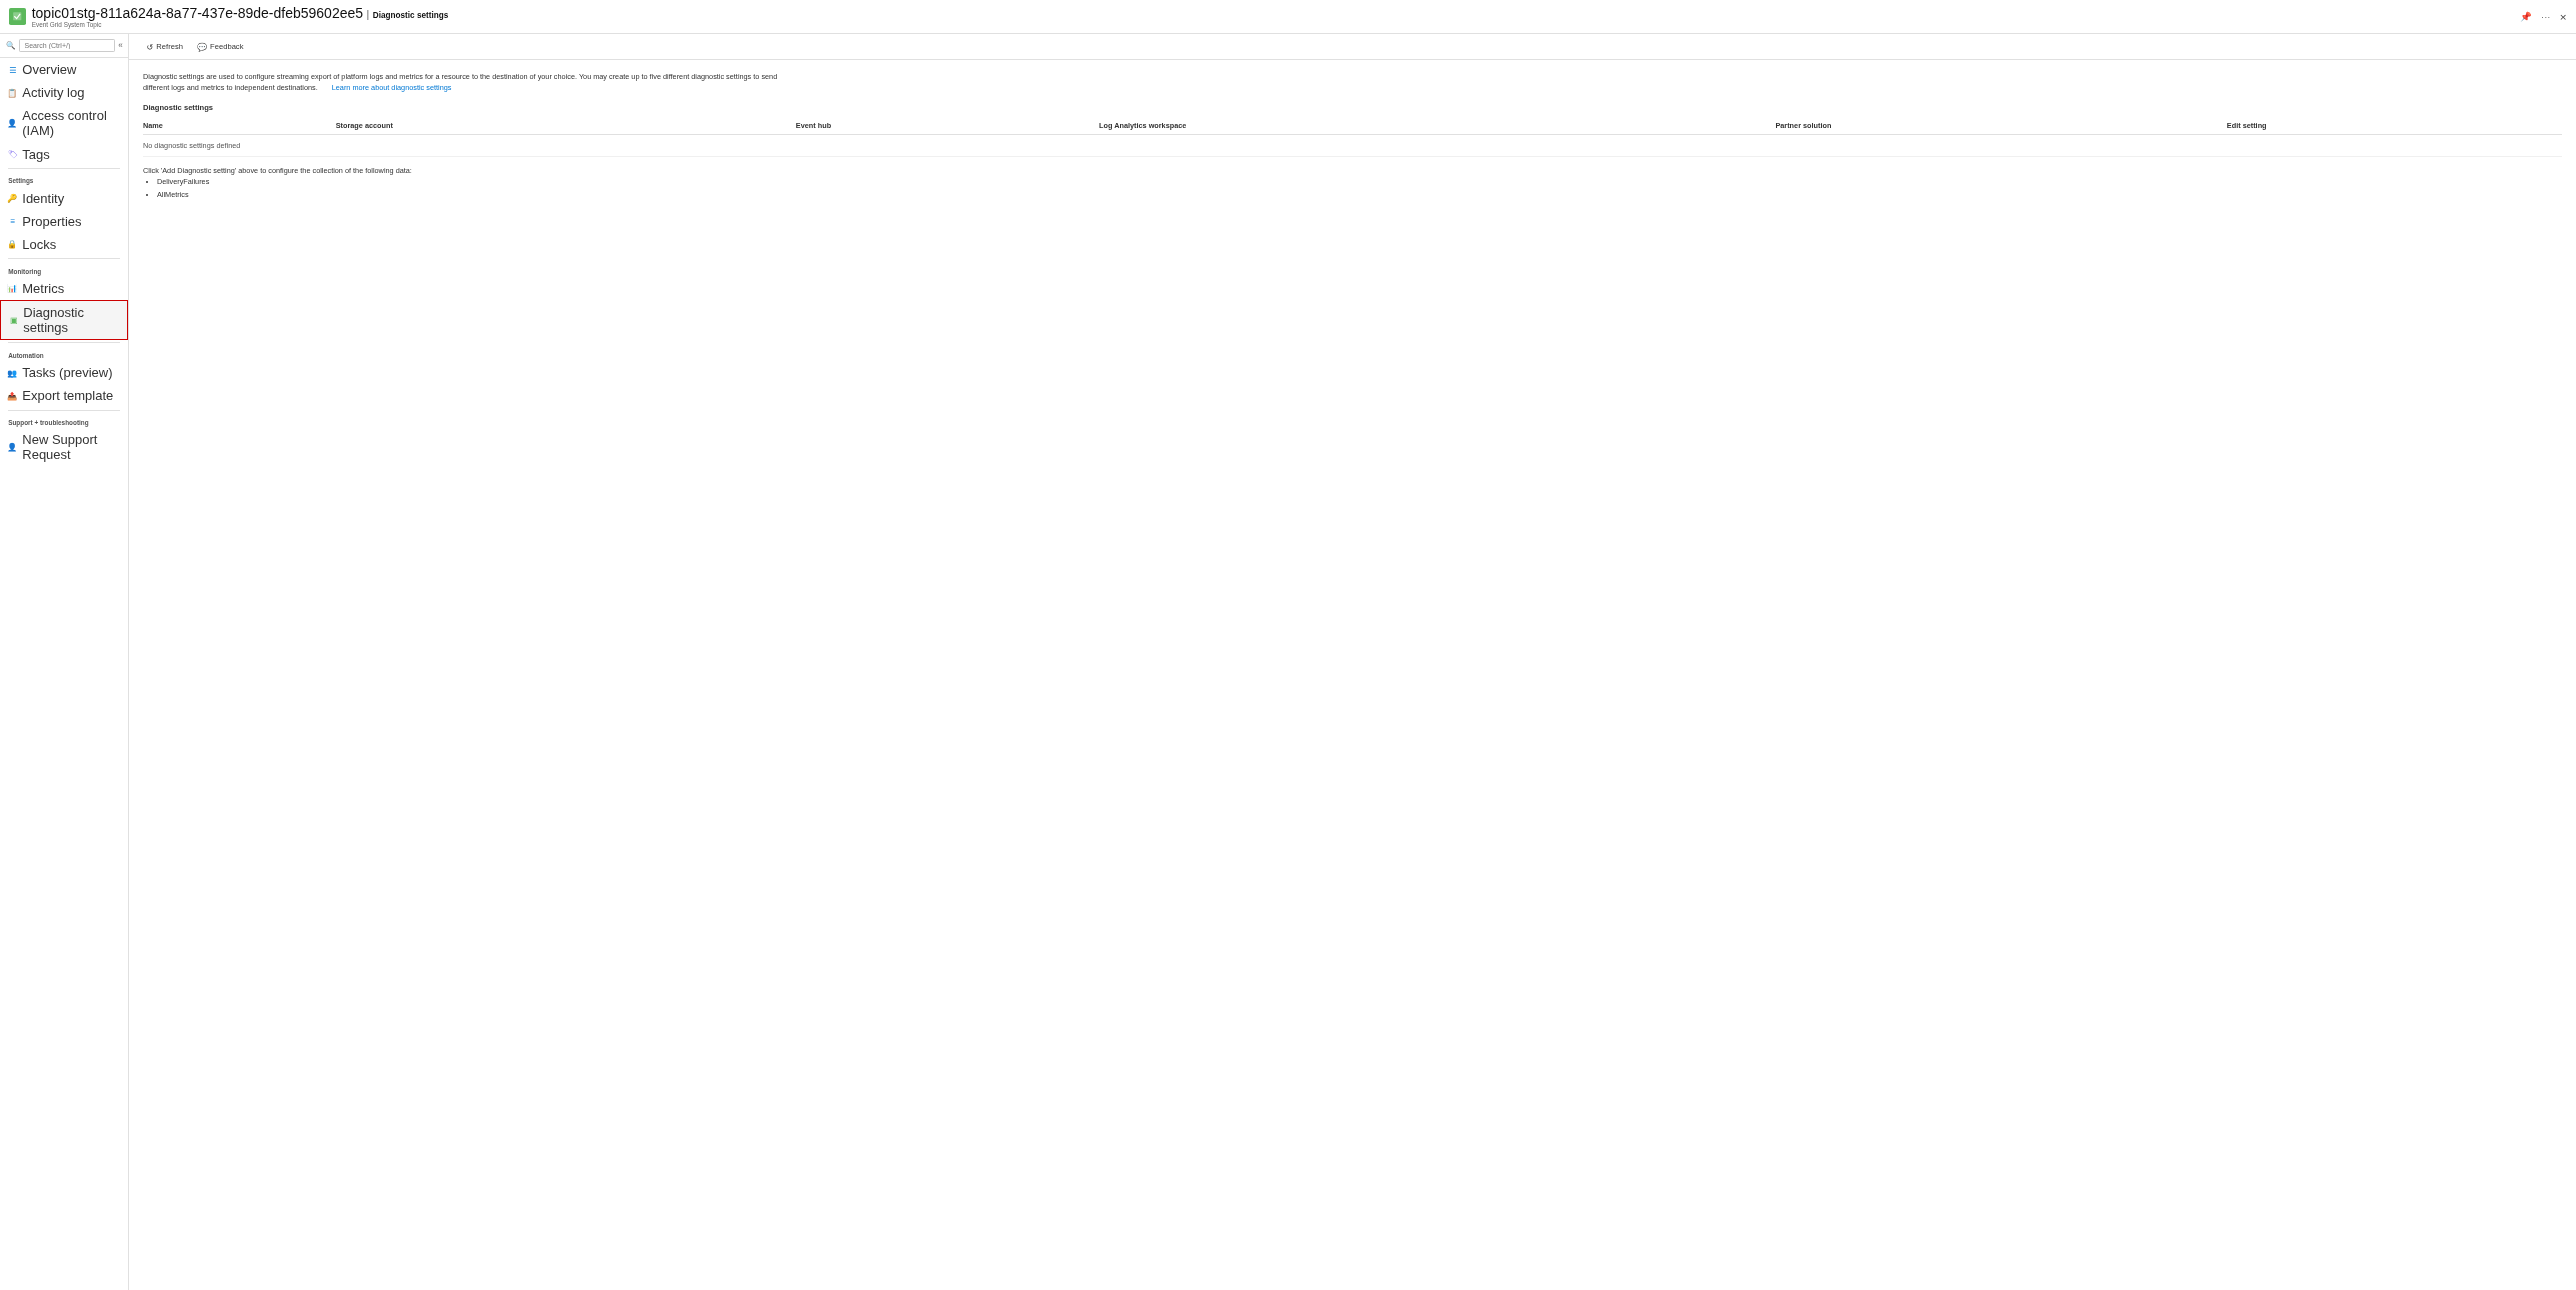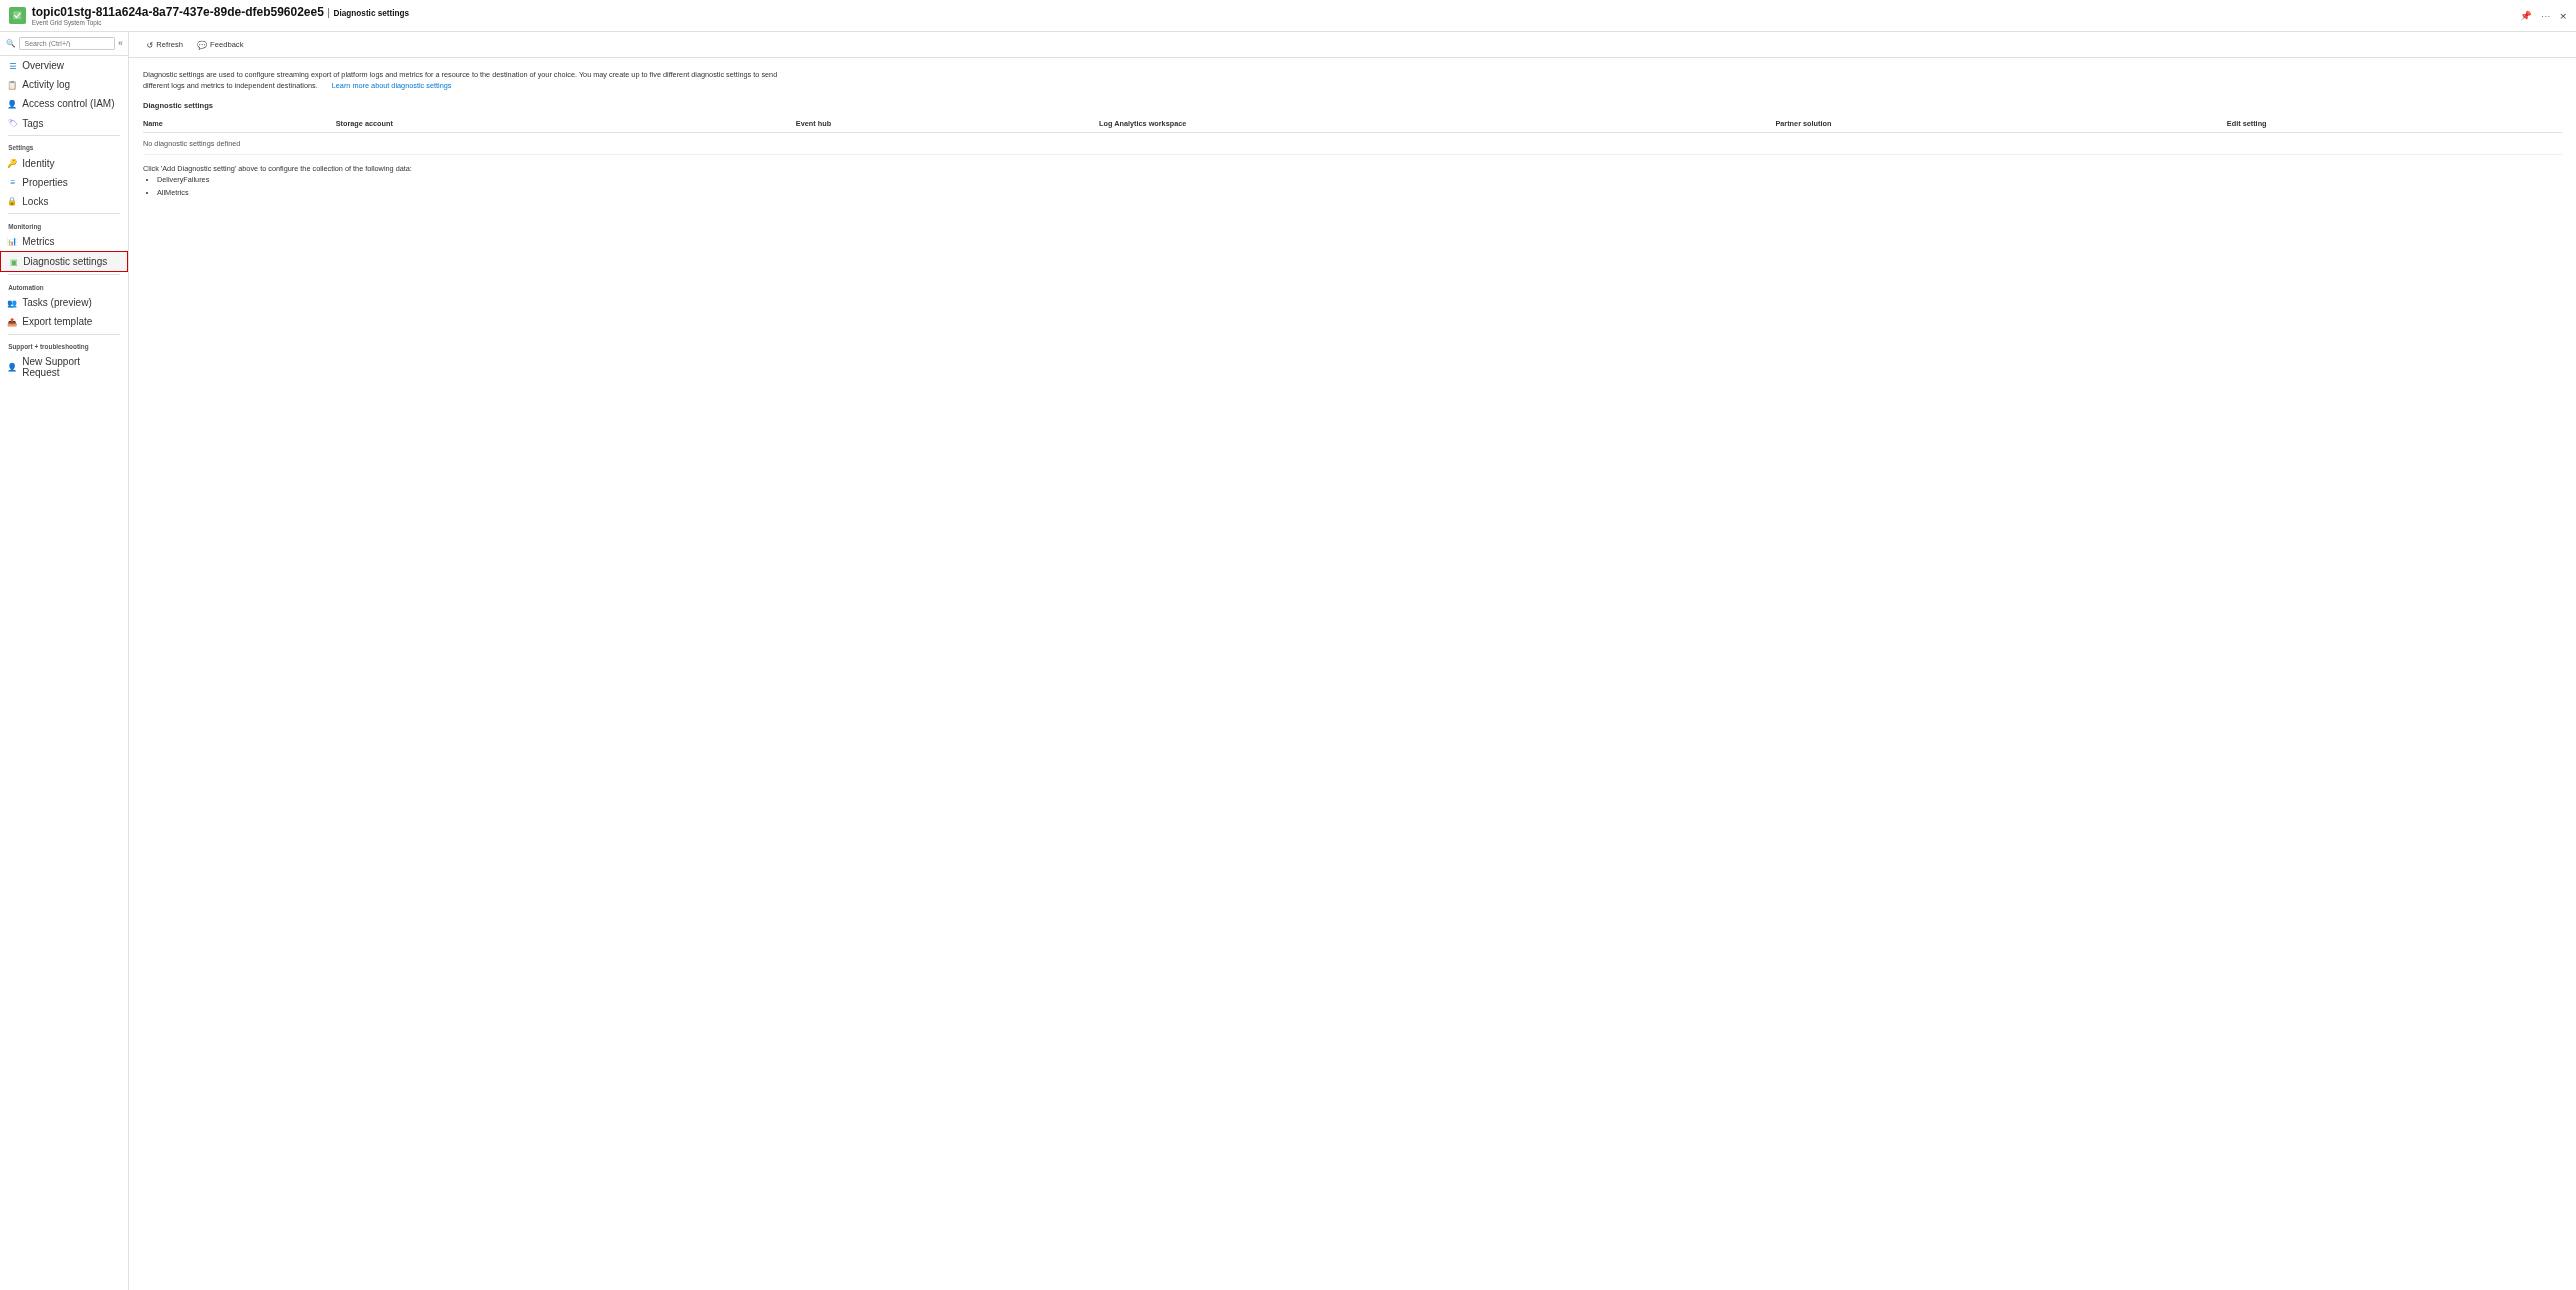--- a/index.html
+++ b/index.html
@@ -21,21 +21,21 @@
     .sidebar { width: 129px; border-right: 0.6px solid #e0e0e0; background: #fff; overflow-y: auto; display: flex; flex-direction: column; flex-shrink: 0; }
     .search-bar { padding: 4.7px 5.9px; border-bottom: 0.6px solid #e0e0e0; display: flex; align-items: center; gap: 3.5px; }
     .search-input { border: 0.6px solid #ccc; border-radius: 1.2px; padding: 2.3px 4.7px; font-size: 7px; width: 96px; color: #555; }
     .search-icon { color: #666; font-size: 7.6px; }
     .collapse-btn { margin-left: auto; cursor: pointer; color: #666; font-size: 8.2px; }
 
     .sidebar-item { display: flex; align-items: center; padding: 4.1px 8.2px; cursor: pointer; gap: 4.7px; font-size: 7.6px; color: #333; }
     .sidebar-item.active { background: #e8e8e8; }
     .sidebar-item.active .item-label { font-weight: 500; }
     .item-icon { width: 9.4px; height: 9.4px; flex-shrink: 0; display: flex; align-items: center; justify-content: center; font-size: 8.2px; }
-    .item-label { font-size: 10px; }
+    .item-label { font-size: 13px; }
 
     .sidebar-section-label { padding: 5.9px 8.2px 2.3px 8.2px; font-size: 6.4px; font-weight: 600; color: #555; text-transform: none; }
     .sidebar-divider { border: none; border-top: 0.6px solid #e0e0e0; margin: 2.3px 8.2px; }
 
     
     .sidebar-item.active { border: 0.9px solid #e00; background: #f5f5f5; border-radius: 0; }
 
     
     .content { flex: 1; overflow-y: auto; background: #fff; }
 
@@ -82,21 +82,21 @@
 
 <div class="header">
   <div class="header-icon">
     <svg viewBox="0 0 18 18" fill="white">
         <rect x="2" y="2" width="14" height="14" rx="1" fill="white" opacity="0.3"></rect>
         <path d="M4 9 L8 13 L14 5" stroke="white" stroke-width="2" fill="none"></path>
       </svg>
   </div>
   <div>
     <div style="display:flex;align-items:baseline;gap:3.5px;">
-      <span style="font-size:12px;font-weight:700;color:#111;">topic01stg-811a624a-8a77-437e-89de-dfeb59602ee5</span>
+      <span style="font-size:14px;font-weight:400;color:#111;">topic01stg-811a624a-8a77-437e-89de-dfeb59602ee5</span>
       <span style="color:#666;font-size:10.5px;font-weight:300;">|</span>
       <span style="font-size:8.2px;font-weight:600;color:#111;">Diagnostic settings</span>
     </div>
     <div style="font-size:6.4px;color:#666;margin-top:0.6px;">Event Grid System Topic</div>
   </div>
   <div class="header-actions">
     <span class="header-pin" title="Pin">📌</span>
     <span class="header-more" title="More">···</span>
     <span class="header-close" title="Close" style="font-size:11.7px;color:#444;cursor:pointer;">×</span>
   </div>

